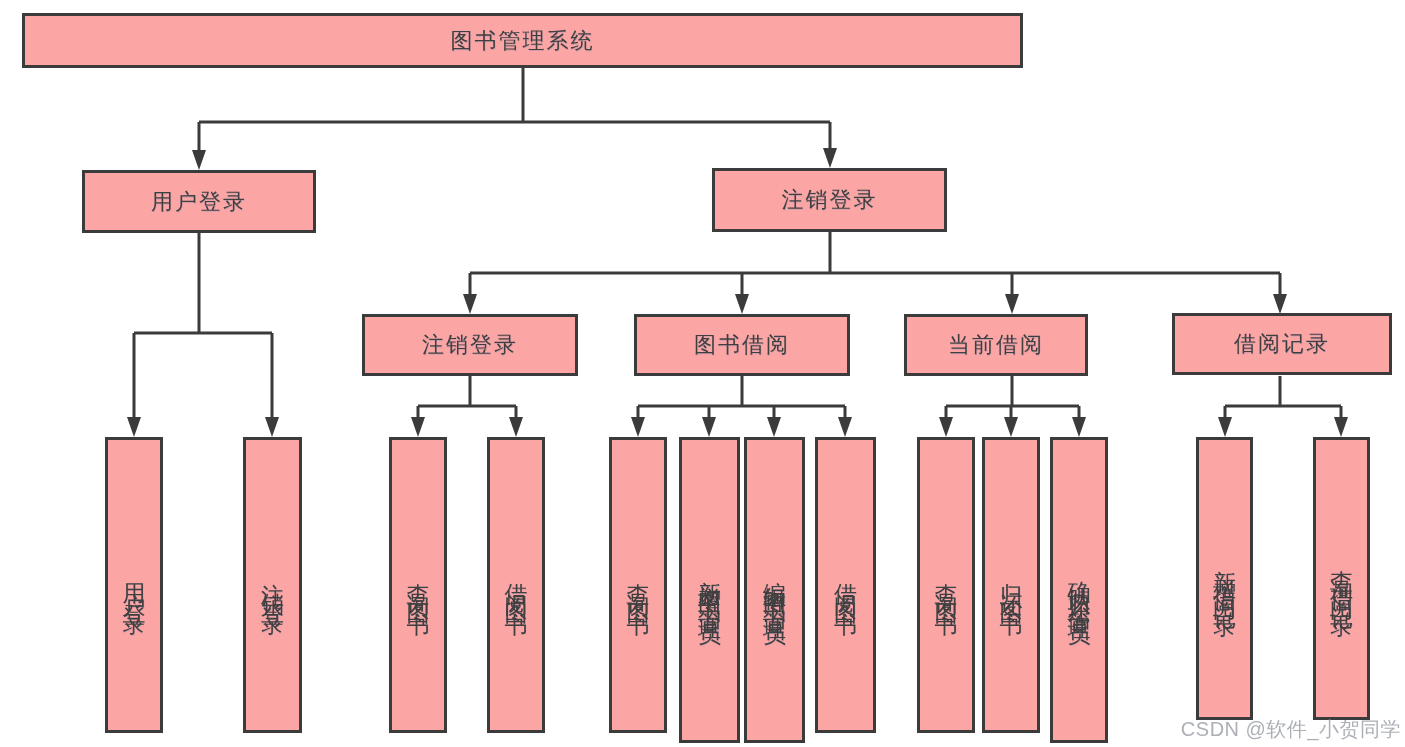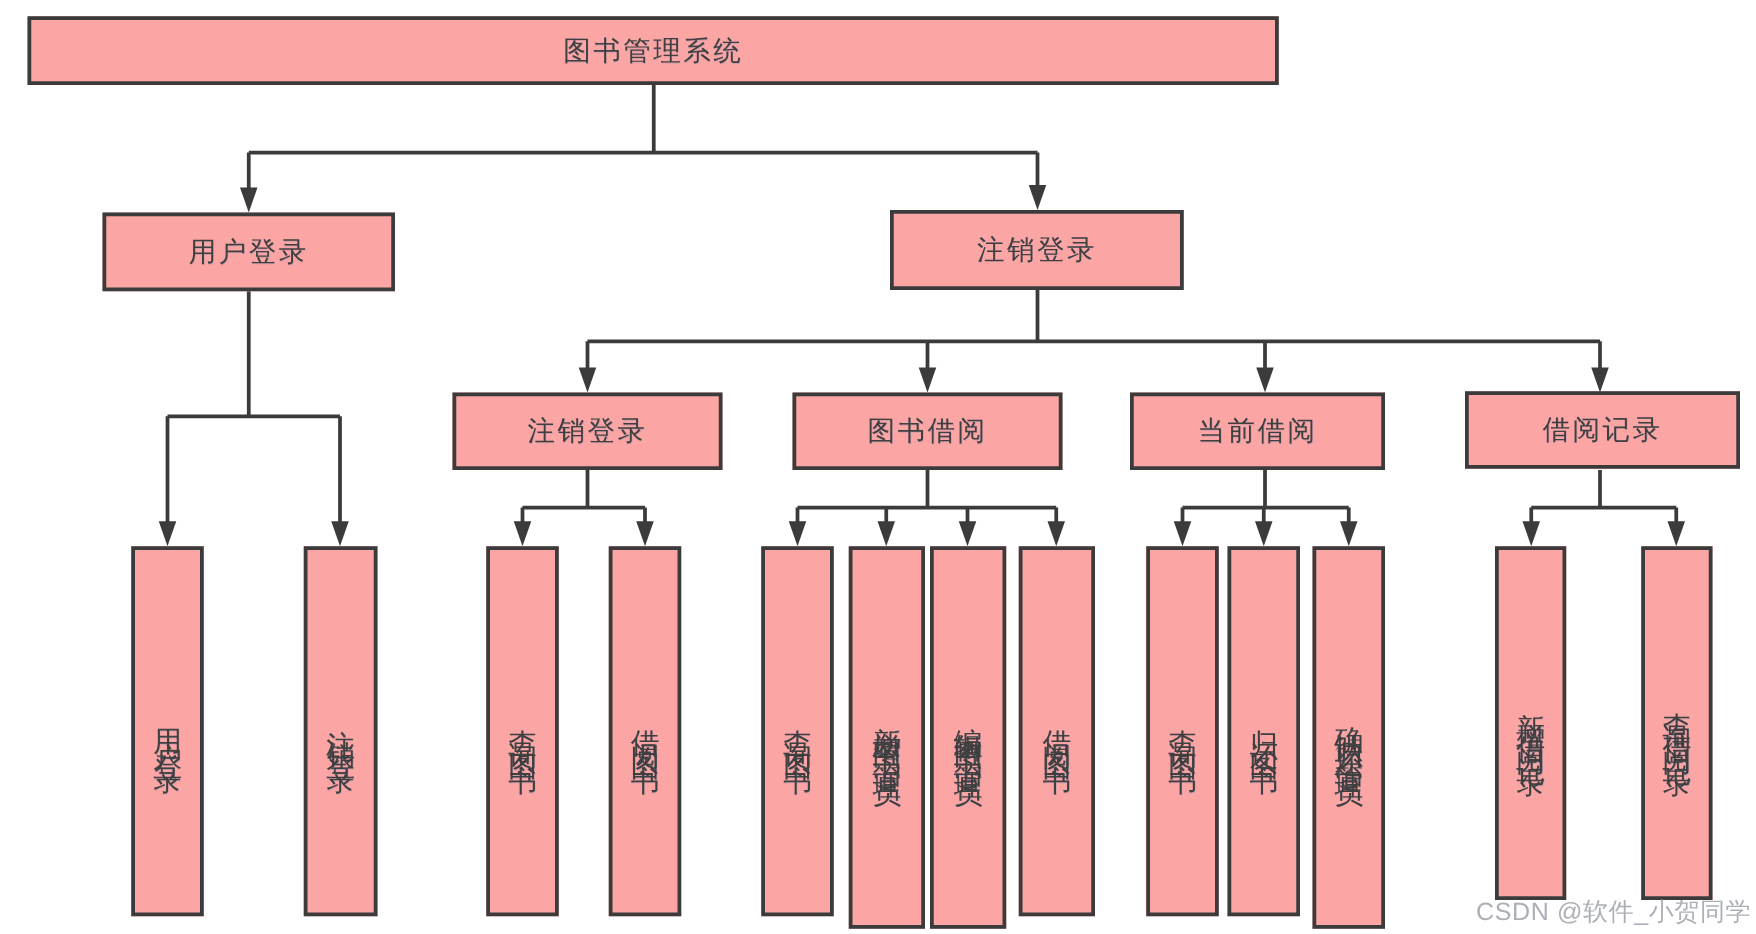--- a/index.html
+++ b/index.html
@@ -108,21 +108,21 @@
   <div class="node h" style="left:712px; top:168px; width:235px; height:64px;">
     <span>注销登录</span>
   </div>
 
   <div class="node h" style="left:362px; top:314px; width:216px; height:62px;">
     <span>注销登录</span>
   </div>
   <div class="node h" style="left:634px; top:314px; width:216px; height:62px;align-items:center;">
     <span>图书借阅</span>
   </div>
-  <div class="node h" style="left:904px; top:314px; width:204px; height:62px;">
+  <div class="node h" style="left:904px; top:314px; width:184px; height:62px;">
     <span>当前借阅</span>
   </div>
   <div class="node h" style="left:1172px; top:313px; width:220px; height:62px;">
     <span>借阅记录</span>
   </div>
 
   <div class="node v" style="left:105px; top:437px; width:58px; height:296px;">
     <span>用户登录</span>
   </div>
   <div class="node v" style="left:243px; top:437px; width:59px; height:296px;">

